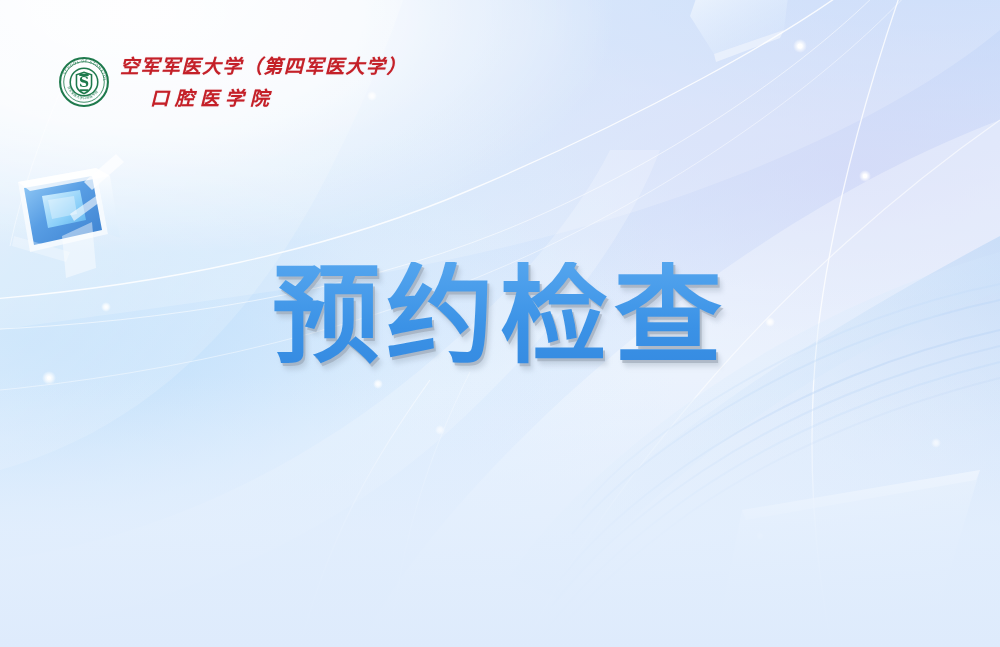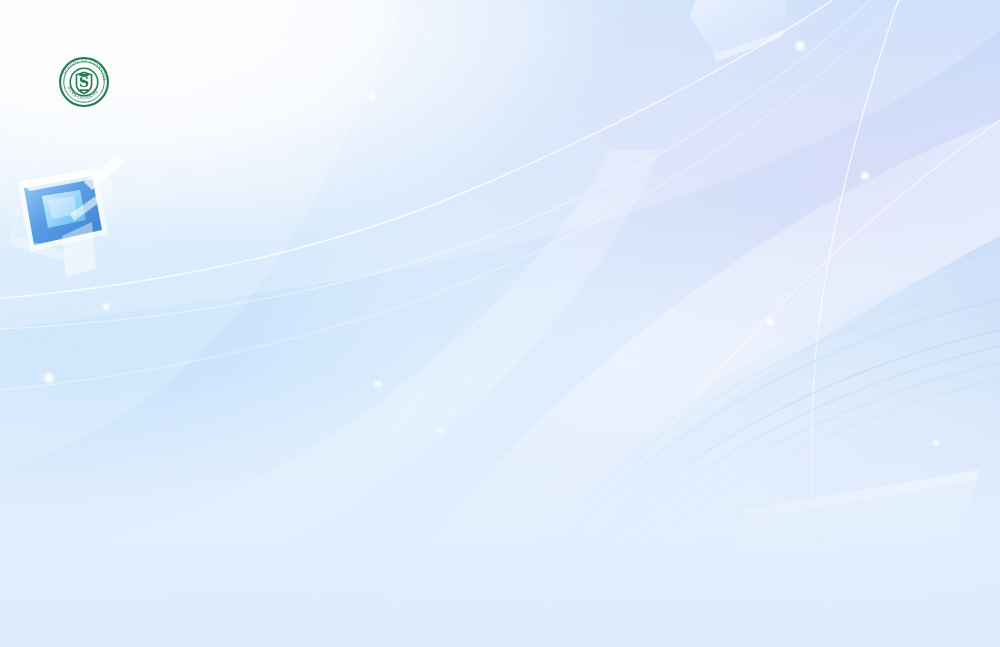--- a/index.html
+++ b/index.html
@@ -291,16 +291,23 @@
 
         <text font-family="'DejaVu Sans', sans-serif" font-size="7.2" fill="#1f7a4d" letter-spacing="1.1">
           <textPath href="#arcTop" startOffset="12%">SCHOOL OF STOMATOLOGY</textPath>
         </text>
         <text font-family="'DejaVu Sans', sans-serif" font-size="6.2" fill="#1f7a4d" letter-spacing="0.6">
           <textPath href="#arcBot" startOffset="9%">空军军医大学口腔医学院</textPath>
         </text>
       </svg>
     </div>
 
+    <div class="org-text">
+      <div class="org-line1">空军军医大学（第四军医大学）</div>
+      <div class="org-line2">口腔医学院</div>
+    </div>
   </div>
 
+  <div class="title-wrap">
+    <span class="main-title">预约检查</span>
+  </div>
 
 </div>
 
 </body></html>

